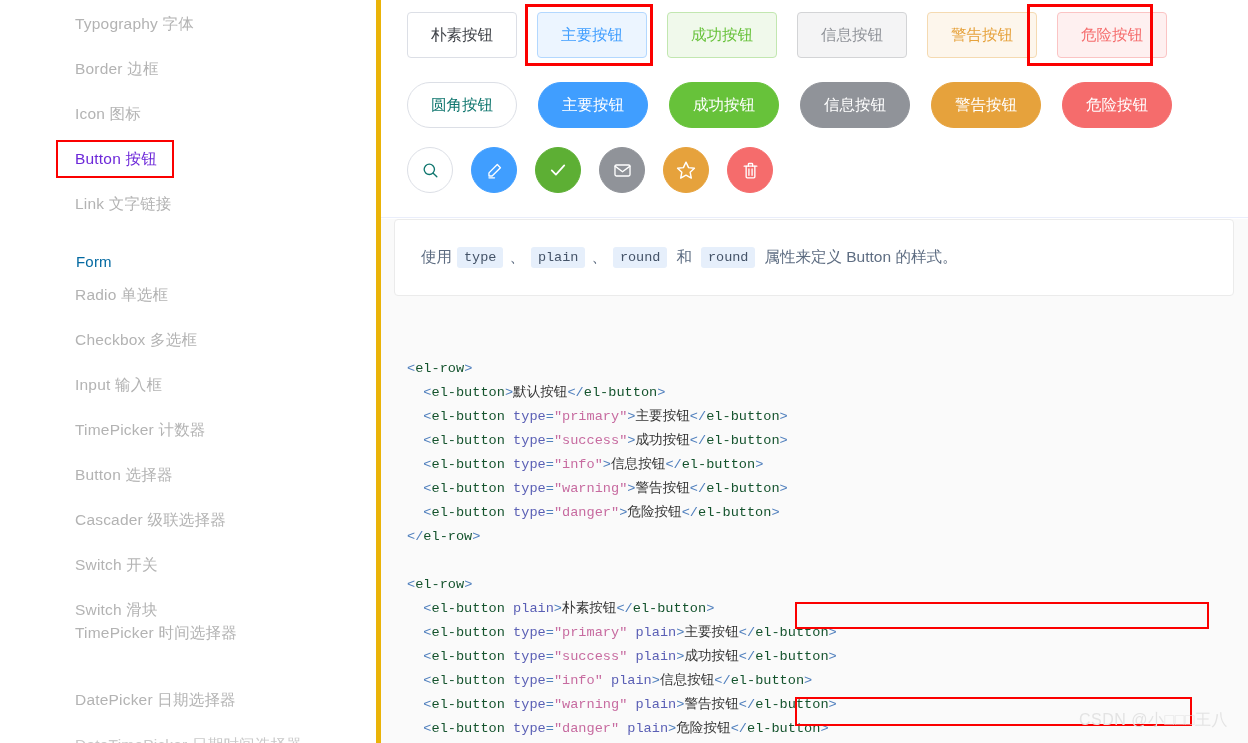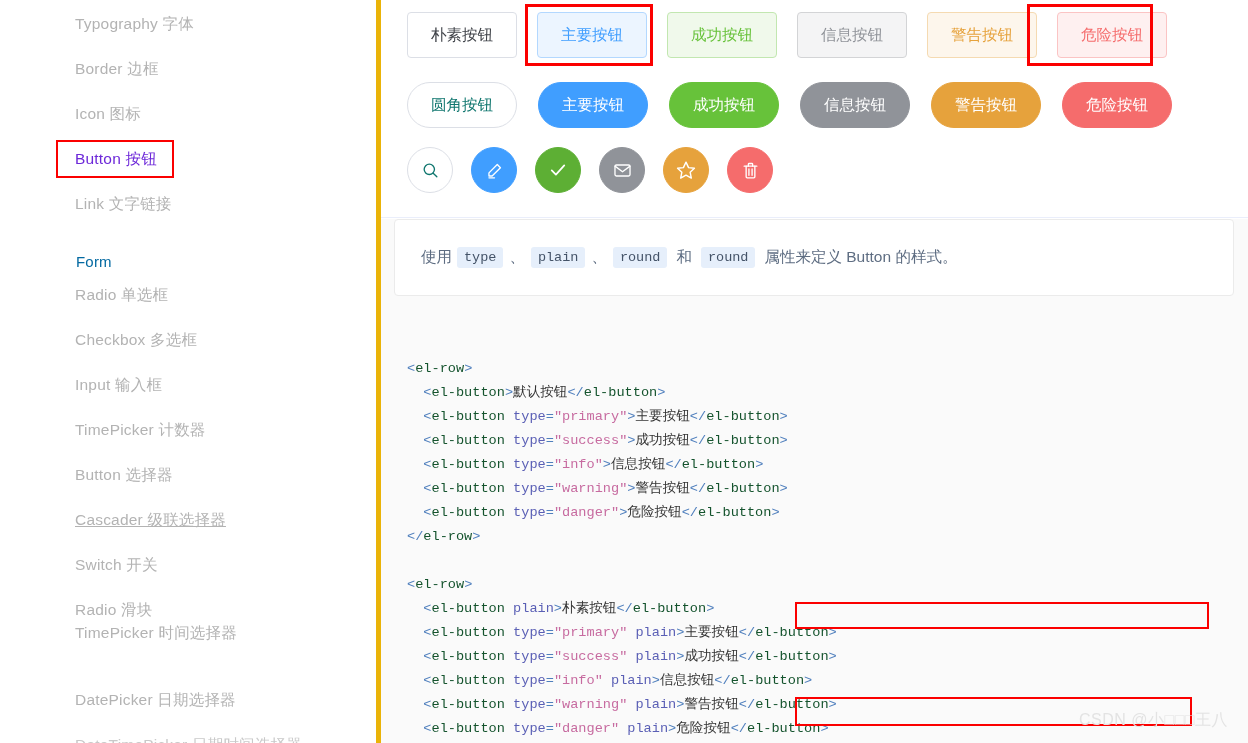--- a/index.html
+++ b/index.html
@@ -196,23 +196,23 @@
         <div class="nav-item" style="top: 59px;">Border 边框</div>
         <div class="nav-item" style="top: 104px;">Icon 图标</div>
         <div class="nav-item active" style="top: 149px;">Button 按钮</div>
         <div class="nav-item" style="top: 194px;">Link 文字链接</div>
         <div class="nav-item group-title" style="top: 252px;">Form</div>
         <div class="nav-item" style="top: 285px;">Radio 单选框</div>
         <div class="nav-item" style="top: 330px;">Checkbox 多选框</div>
         <div class="nav-item" style="top: 375px;">Input 输入框</div>
         <div class="nav-item" style="top: 420px;">TimePicker 计数器</div>
         <div class="nav-item" style="top: 465px;">Button 选择器</div>
-        <div class="nav-item" style="top: 510px; text-decoration: underline;">Cascader 级联选择器</div>
+        <div class="nav-item" style="top: 510px;">Cascader 级联选择器</div>
         <div class="nav-item" style="top: 555px; text-align: right;">Switch 开关</div>
-        <div class="nav-item" style="top: 600px;">Radio 滑块</div>
+        <div class="nav-item" style="top: 600px;">Switch 滑块</div>
         <div class="nav-item" style="top: 623px;">TimePicker 时间选择器</div>
         <div class="nav-item" style="top: 690px;">DatePicker 日期选择器</div>
         <div class="nav-item faded" style="top: 735px;">DateTimePicker 日期时间选择器</div>
       </div>
     <div id="nav-highlight"></div>
   </nav>
 
   <main id="main">
 
     <section id="demo-block">

